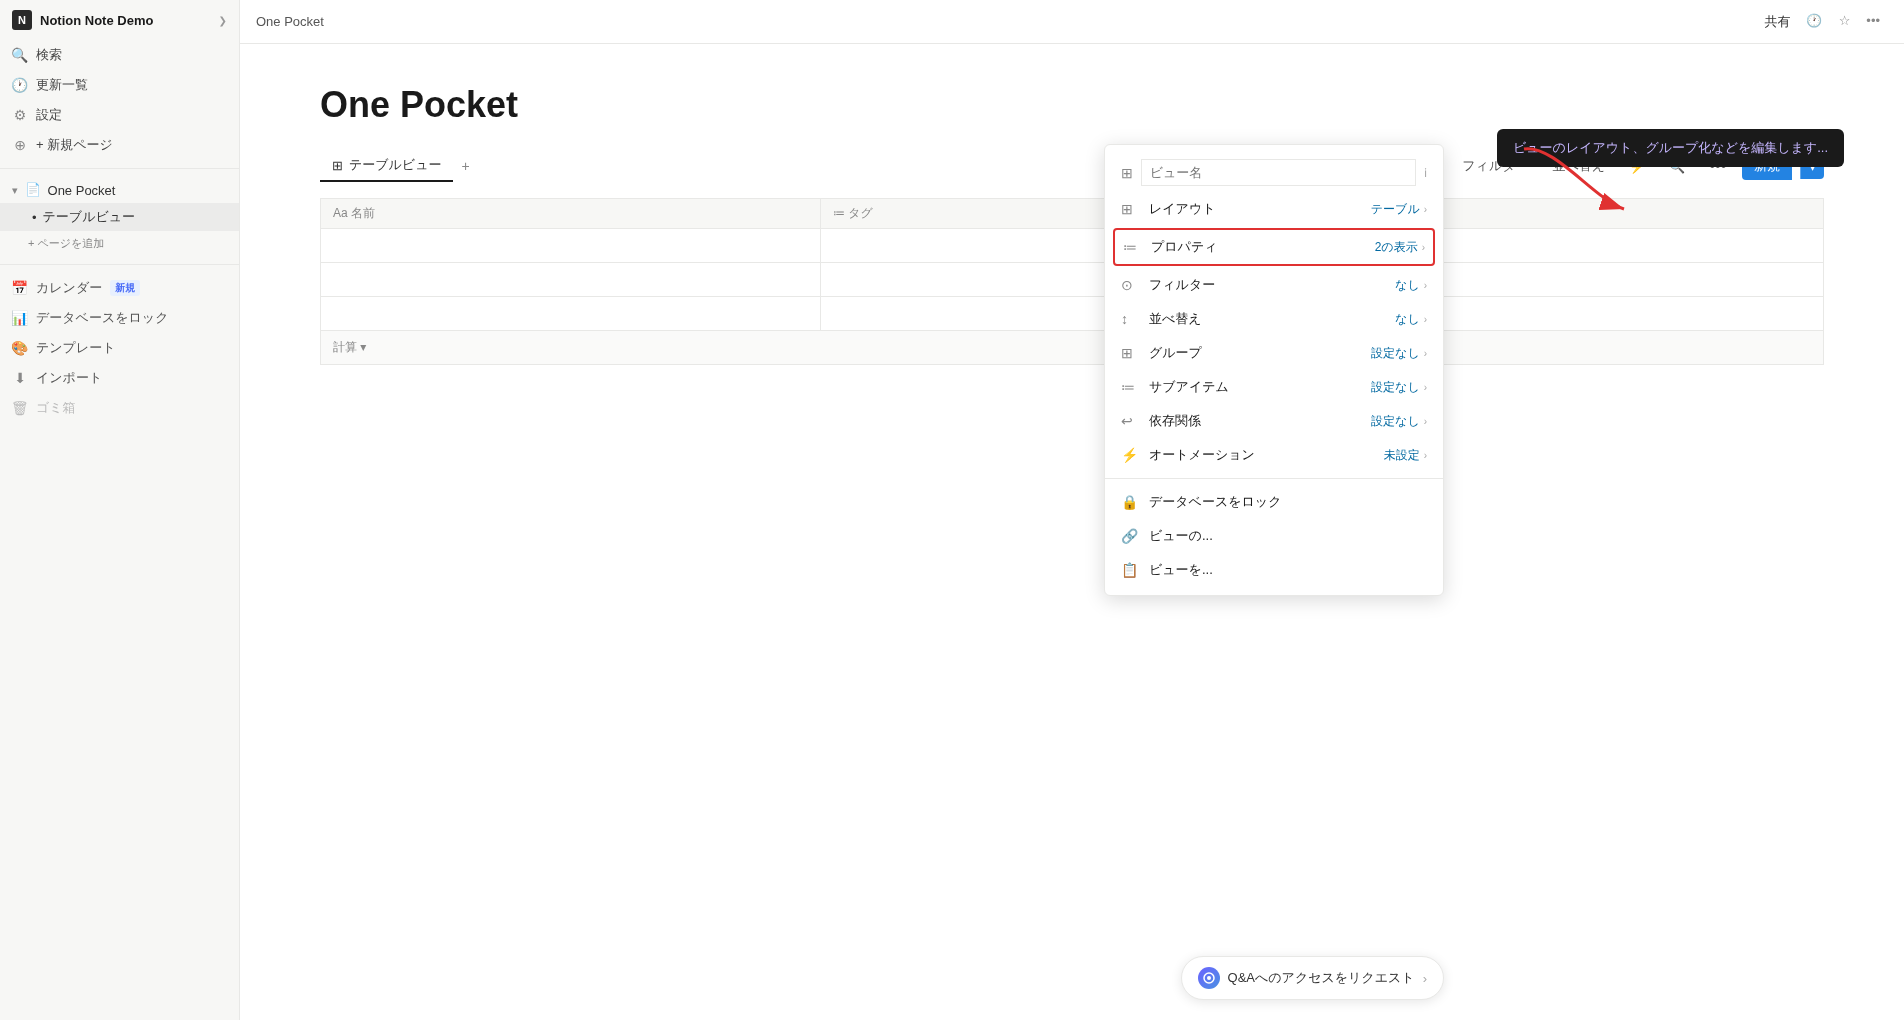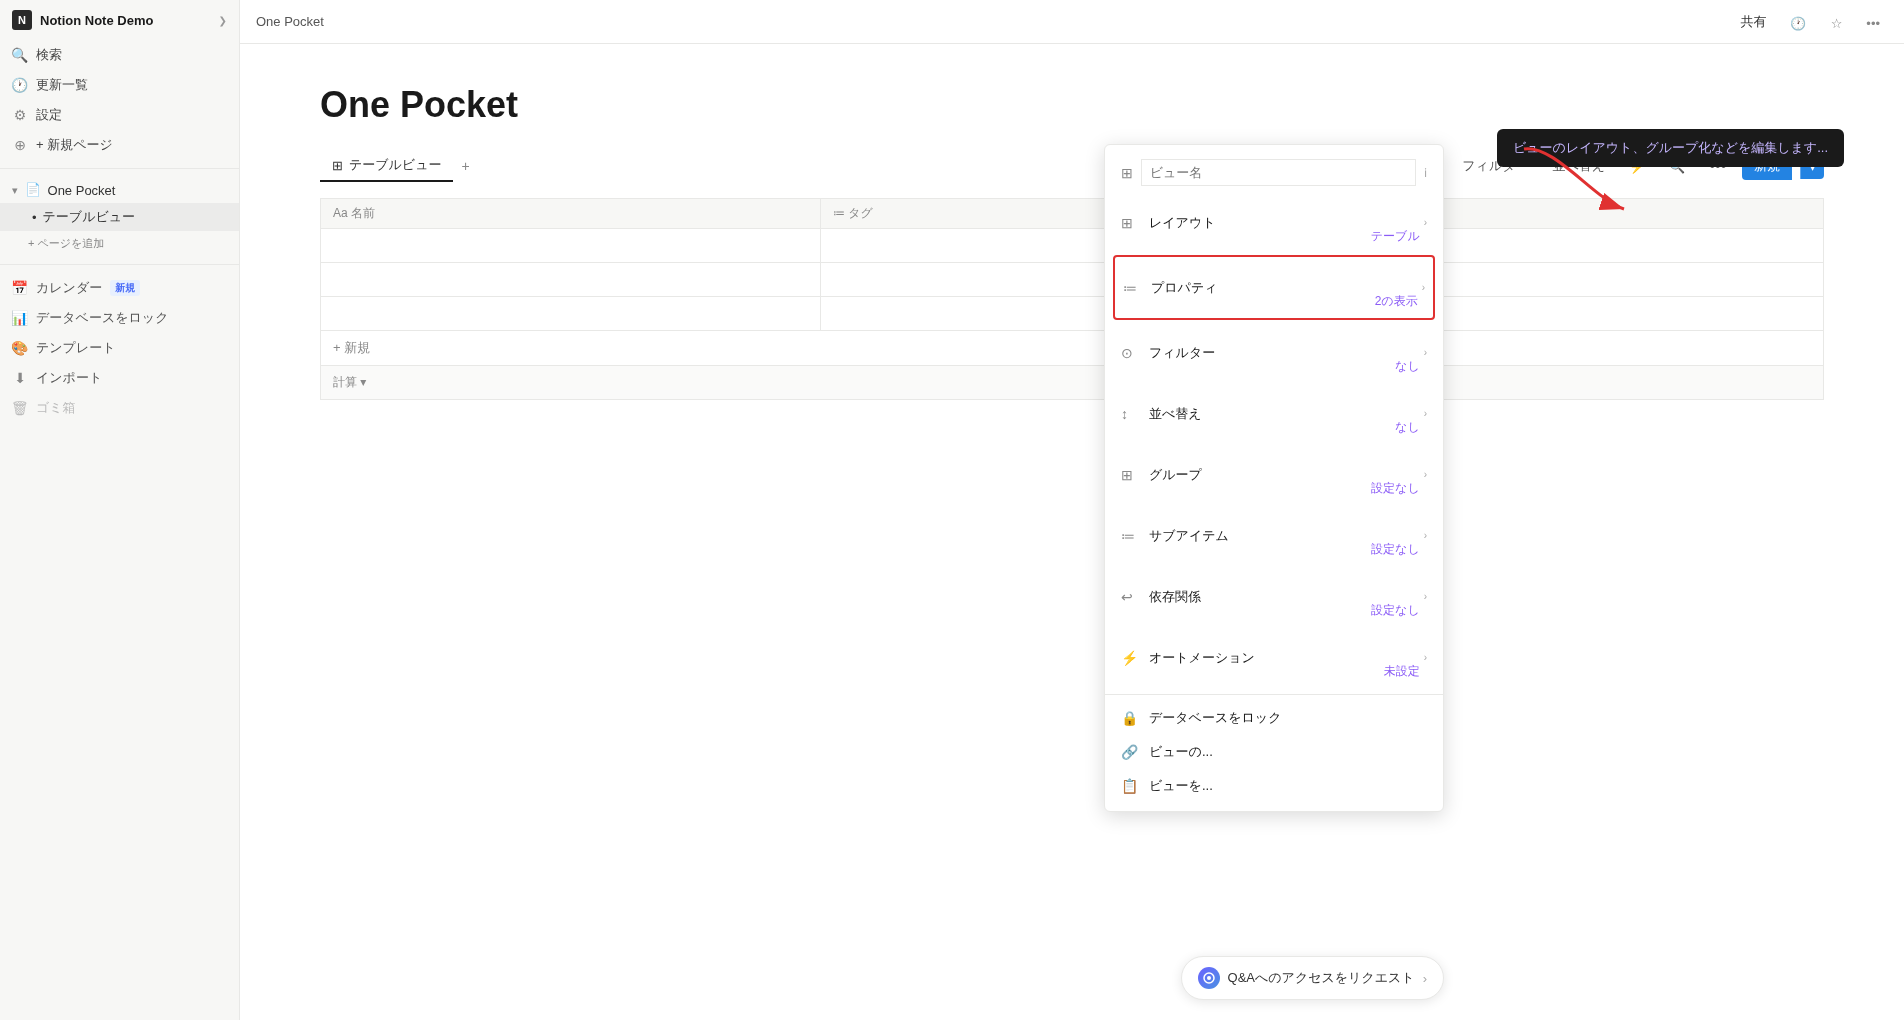--- a/index.html
+++ b/index.html
@@ -26,21 +26,21 @@
     .sidebar-bottom-item { display: flex; align-items: center; gap: 8px; padding: 6px 12px; cursor: pointer; color: #555; font-size: 13px; }
     .new-badge { background: #e8f0fe; color: #4a6cf7; font-size: 10px; font-weight: 600; padding: 1px 5px; border-radius: 3px; }
 
     
     .main { flex: 1; display: flex; flex-direction: column; overflow: hidden; position: relative; }
 
     
     .topbar { display: flex; align-items: center; justify-content: space-between; padding: 8px 16px; border-bottom: 1px solid #e8e8e6; background: #fff; min-height: 44px; }
     .topbar-left { display: flex; align-items: center; gap: 8px; }
     .topbar-title { font-size: 13px; color: #555; }
-    .topbar-right { display: flex; align-items: flex-end; gap: 8px; margin-left: 16px; }
+    .topbar-right { display: flex; align-items: flex-start; gap: 0; margin-left: 16px; }
     .topbar-btn { background: none; border: none; cursor: pointer; color: #888; font-size: 13px; padding: 4px 8px; border-radius: 4px; }
     .topbar-share { color: #333; font-weight: 500; }
 
     
     .page-content { flex: 1; overflow-y: auto; padding: 40px 80px; position: relative; }
     .page-title { font-size: 36px; font-weight: 700; color: #1a1a1a; margin-bottom: 24px; }
 
     
     .db-toolbar { display: flex; align-items: center; justify-content: space-between; margin-bottom: 0; }
     .db-toolbar-left { display: flex; align-items: center; gap: 0; }
@@ -68,21 +68,21 @@
 
     .view-name-row { display: flex; align-items: center; gap: 8px; padding: 6px 16px; }
     .view-name-icon { color: #888; font-size: 14px; }
     .view-name-input { flex: 1; border: 1px solid #e8e8e6; border-radius: 0; padding: 5px 8px; font-size: 13px; color: #701a75; background: #fff; }
     .view-name-info { color: #aaa; font-size: 12px; }
 
     .panel-option { display: flex; align-items: center; padding: 8px 16px; cursor: pointer; }
     .panel-option.active { border: 2px solid #e03131; border-radius: 4px; margin: 2px 8px; padding: 8px; }
     .panel-option-icon { width: 20px; color: #888; font-size: 14px; margin-right: 8px; }
     .panel-option-label { flex: 1; font-size: 13px; color: #1a1a1a; }
-    .panel-option-value { font-size: 12px; color: #8b5cf6; margin-right: 4px; margin-top: 28px; }
+    .panel-option-value { font-size: 12px; color: #0369a1; margin-right: 4px; }
     .panel-option-arrow { color: #aaa; font-size: 10px; }
 
     .panel-divider { height: 1px; background: #e8e8e6; margin: 6px 0; }
 
     
     .tooltip-overlay { position: absolute; top: 85px; right: 60px; background: #1a1a1a; color: #c4b5fd; padding: 10px 16px; border-radius: 6px; font-size: 13px; z-index: 200; white-space: nowrap; }
 
     
     .red-arrow { position: absolute; top: 95px; right: 270px; z-index: 300; }
 
@@ -220,23 +220,20 @@
             <td></td>
           </tr>
           <tr>
             <td></td>
             <td></td>
           </tr>
           <tr>
             <td></td>
             <td></td>
           </tr>
-          <tr class="add-row">
-            <td colspan="2" style="color:#888;">+ 新規</td>
-          </tr>
           <tr class="calc-row">
             <td colspan="2">
               <button class="calc-btn">計算 ▾</button>
             </td>
           </tr>
         </tbody>
       </table>
     </div>
 
     <div class="tooltip-overlay">

